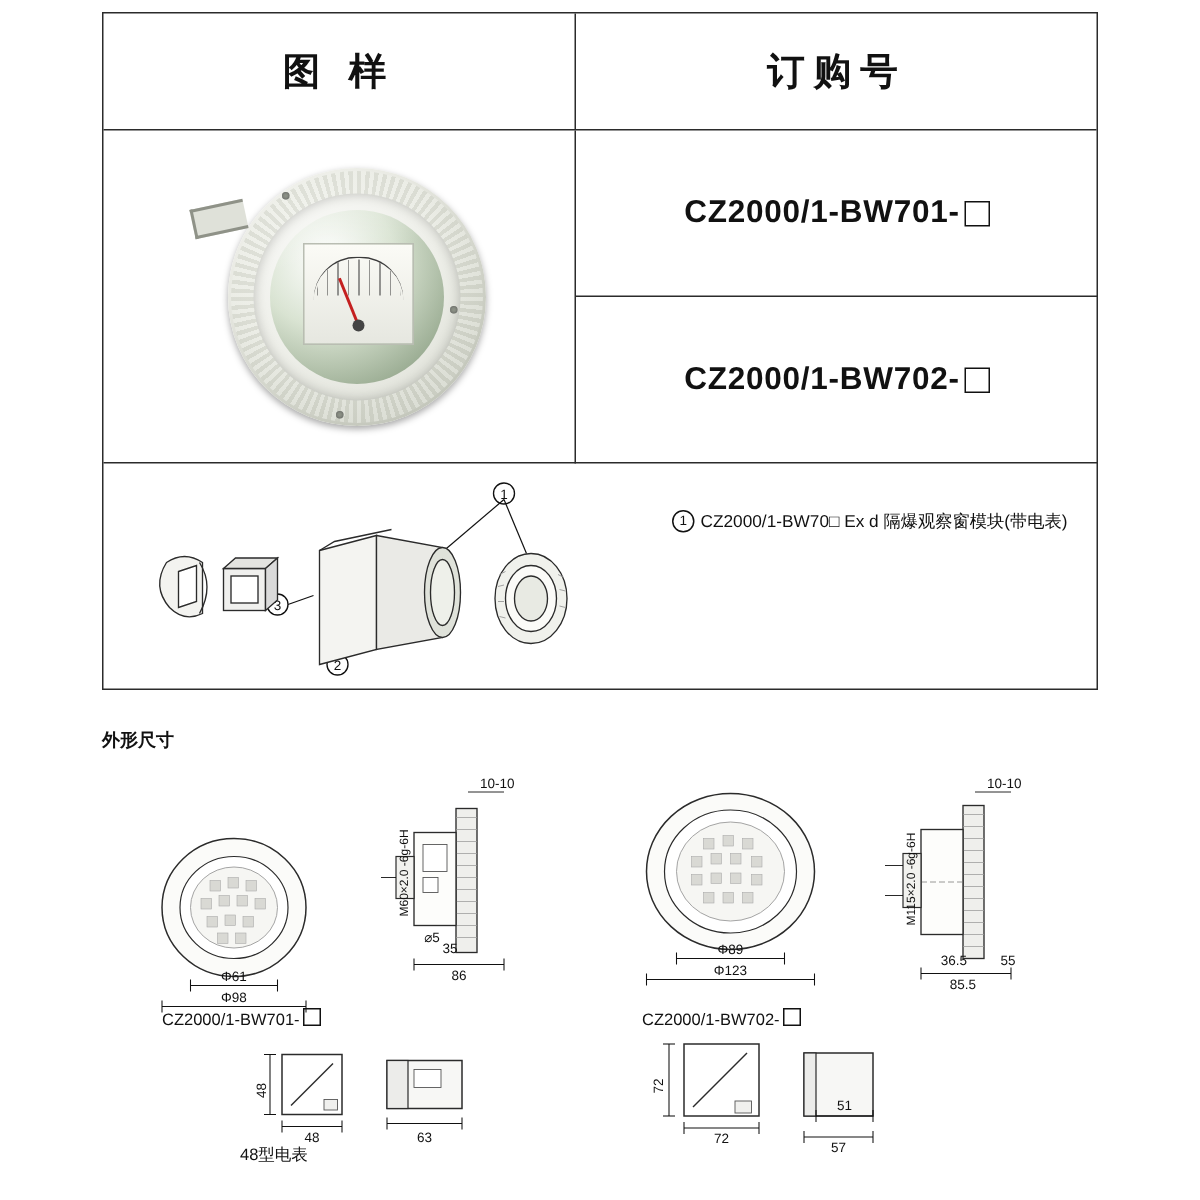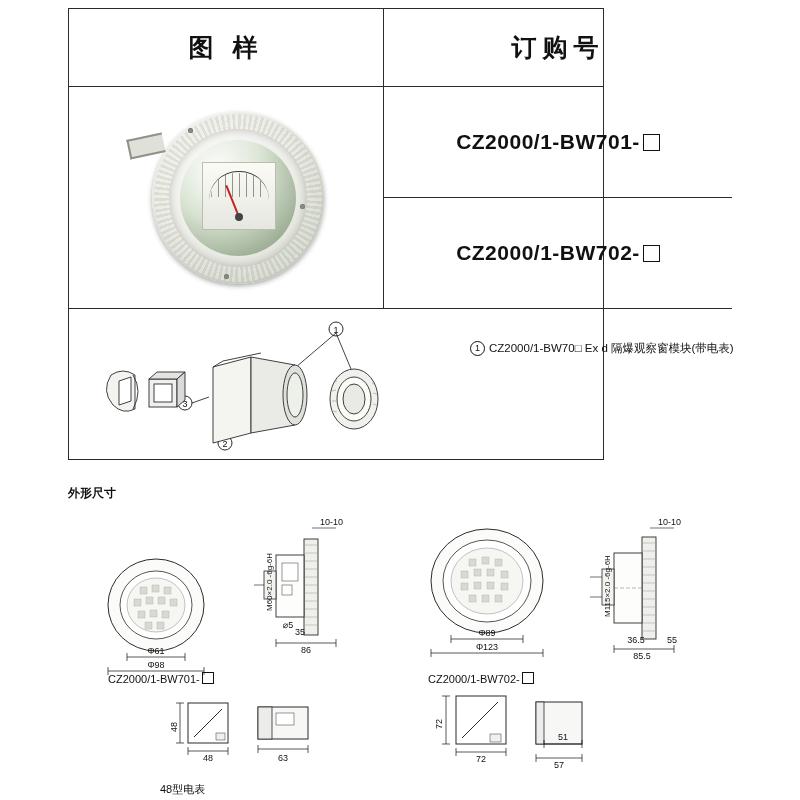--- a/index.html
+++ b/index.html
@@ -8,21 +8,21 @@
     background:#ffffff;
     font-family:"Liberation Sans", sans-serif;
     color:#1a1a1a;
     position:relative;
     overflow:hidden;
   }
   .page{position:absolute;left:0;top:0;width:800px;height:800px;}
 
   
   .table-wrap{
-    position:absolute;left:68px;top:8px;width:536px;height:452px;
+    position:absolute;left:68px;top:8px;width:664px;height:452px;
     border:1px solid #2b2b2b;
     box-sizing:border-box;
   }
   .hdr-row{
     position:absolute;left:0;top:0;width:100%;height:78px;
     border-bottom:1px solid #2b2b2b;box-sizing:border-box;
   }
   .hdr-cell{
     position:absolute;top:0;height:100%;
     display:flex;align-items:center;justify-content:center;
@@ -107,21 +107,21 @@
   .pivot{position:absolute;left:32px;top:50px;width:8px;height:8px;border-radius:50%;background:#444;}
   .clip{
     position:absolute;left:0px;top:28px;width:34px;height:16px;
     border:2px solid #8f9288;border-right:none;background:#dfe1d9;
     transform:rotate(-12deg);
   }
   .screw{position:absolute;width:5px;height:5px;border-radius:50%;background:#8d9287;box-shadow:inset 0 0 2px #555;}
 
   
   .legend-list{
-    position:absolute;left:401px;top:30px;font-size:11.5px;line-height:18px;color:#111;
+    position:absolute;left:379px;top:30px;font-size:11.5px;line-height:18px;color:#111;
   }
   .legend-list div{white-space:nowrap;}
   .cnum{
     display:inline-block;width:13px;height:13px;line-height:12px;text-align:center;
     border:1px solid #111;border-radius:50%;font-size:9px;margin-right:4px;vertical-align:1px;
   }
   .expl{position:absolute;left:20px;top:8px;width:350px;height:140px;}
 
   
   .dims-title{
@@ -402,21 +402,21 @@
 
       <rect x="92" y="12" width="50" height="32" fill="#f7f7f5" stroke="#2b2b2b" stroke-width="1"></rect>
       <rect x="92" y="12" width="14" height="32" fill="#ececea" stroke="#2b2b2b" stroke-width="0.8"></rect>
       <rect x="110" y="18" width="18" height="12" fill="#ffffff" stroke="#555" stroke-width="0.6"></rect>
       <line x1="92" y1="54" x2="142" y2="54" stroke="#111" stroke-width="0.7"></line>
       <line x1="92" y1="50" x2="92" y2="58" stroke="#111" stroke-width="0.7"></line>
       <line x1="142" y1="50" x2="142" y2="58" stroke="#111" stroke-width="0.7"></line>
       <text class="lbl" x="117" y="66" text-anchor="middle">63</text>
     </svg>
   </div>
-  <div class="dim-caption" style="left:160px;top:762px;margin-top:20px;">48型电表</div>
+  <div class="dim-caption" style="left:160px;top:762px;">48型电表</div>
 
   <div style="position:absolute;left:430px;top:690px;">
     <svg width="190" height="80" viewBox="0 0 190 80">
       <rect x="26" y="6" width="50" height="48" fill="#ffffff" stroke="#2b2b2b" stroke-width="1"></rect>
       <line x1="32" y1="48" x2="68" y2="12" stroke="#2b2b2b" stroke-width="1"></line>
       <rect x="60" y="44" width="11" height="8" fill="#f0f0ee" stroke="#555" stroke-width="0.6"></rect>
       <line x1="16" y1="6" x2="16" y2="54" stroke="#111" stroke-width="0.7"></line>
       <line x1="12" y1="6" x2="20" y2="6" stroke="#111" stroke-width="0.7"></line>
       <line x1="12" y1="54" x2="20" y2="54" stroke="#111" stroke-width="0.7"></line>
       <text class="lbl" transform="translate(12,34) rotate(-90)" text-anchor="middle">72</text>

